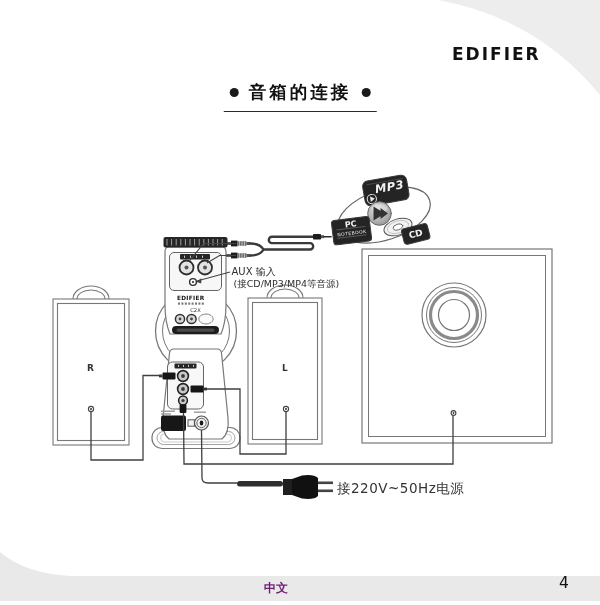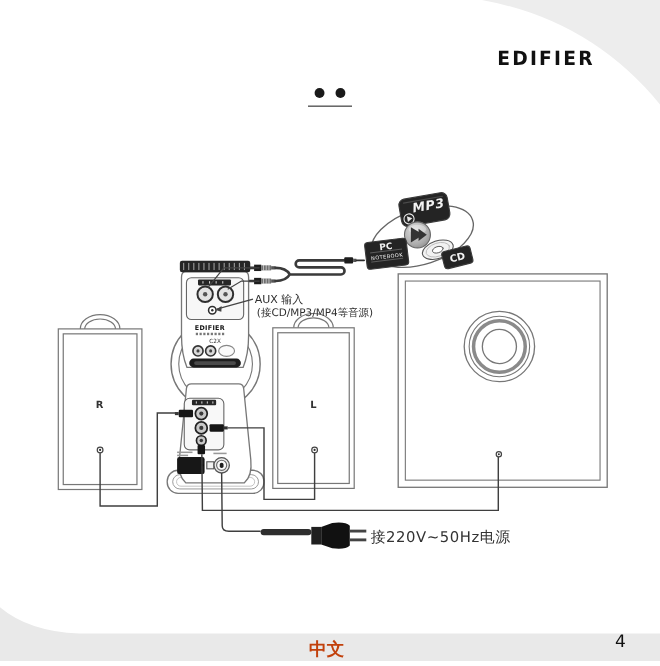--- a/index.html
+++ b/index.html
@@ -6,21 +6,21 @@
   #page{position:relative;width:600px;height:605px;background:#ffffff;overflow:hidden;
         font-family:"DejaVu Sans","Liberation Sans",sans-serif;}
   #diagram-svg{position:absolute;left:0;top:0;z-index:1;}
   .overlay{position:absolute;z-index:2;}
   #brand{left:452px;top:44px;font-size:17px;font-weight:800;letter-spacing:2px;color:#111;
          transform:scaleY(1.05);}
   #title-block{top:80px;left:50%;transform:translateX(-50%);display:flex;align-items:center;
          gap:10px;border-bottom:1.6px solid #2a2a2a;padding:0 6px 7px 6px;}
   #title-block .dot{width:9px;height:9px;border-radius:50%;background:#1a1a1a;}
   #title-text{font-size:17.5px;font-weight:bold;letter-spacing:3px;color:#111;white-space:nowrap;}
-  #footer-lang{left:281px;top:580px;font-size:16px;font-weight:600;color:#c2410c;}
+  #footer-lang{left:264px;top:580px;font-size:12px;font-weight:600;color:#701a75;}
   #footer-page{left:559px;top:574px;font-size:15.5px;color:#111;}
   text{font-family:"DejaVu Sans","Liberation Sans",sans-serif;}
 </style>
 </head>
 <body>
 
 <div id="page">
 
 <svg id="diagram-svg" width="600" height="605" viewBox="0 0 600 605">
   <defs>
@@ -243,19 +243,20 @@
 
   <text x="231.5" y="275" font-size="10" fill="#2f2f2f">AUX 输入</text>
   <text x="233.5" y="287" font-size="9.5" fill="#2f2f2f">(接CD/MP3/MP4等音源)</text>
   <text x="337" y="492.5" font-size="13.5" letter-spacing="0.5" fill="#333">接220V~50Hz电源</text>
 </svg>
 
 <div id="brand" class="overlay">EDIFIER</div>
 
 <div id="title-block" class="overlay">
   <span class="dot"></span>
+  <span id="title-text">音箱的连接</span>
   <span class="dot"></span>
 </div>
 
 <div id="footer-lang" class="overlay">中文</div>
 <div id="footer-page" class="overlay">4</div>
 
 </div>
 
 </body></html>

